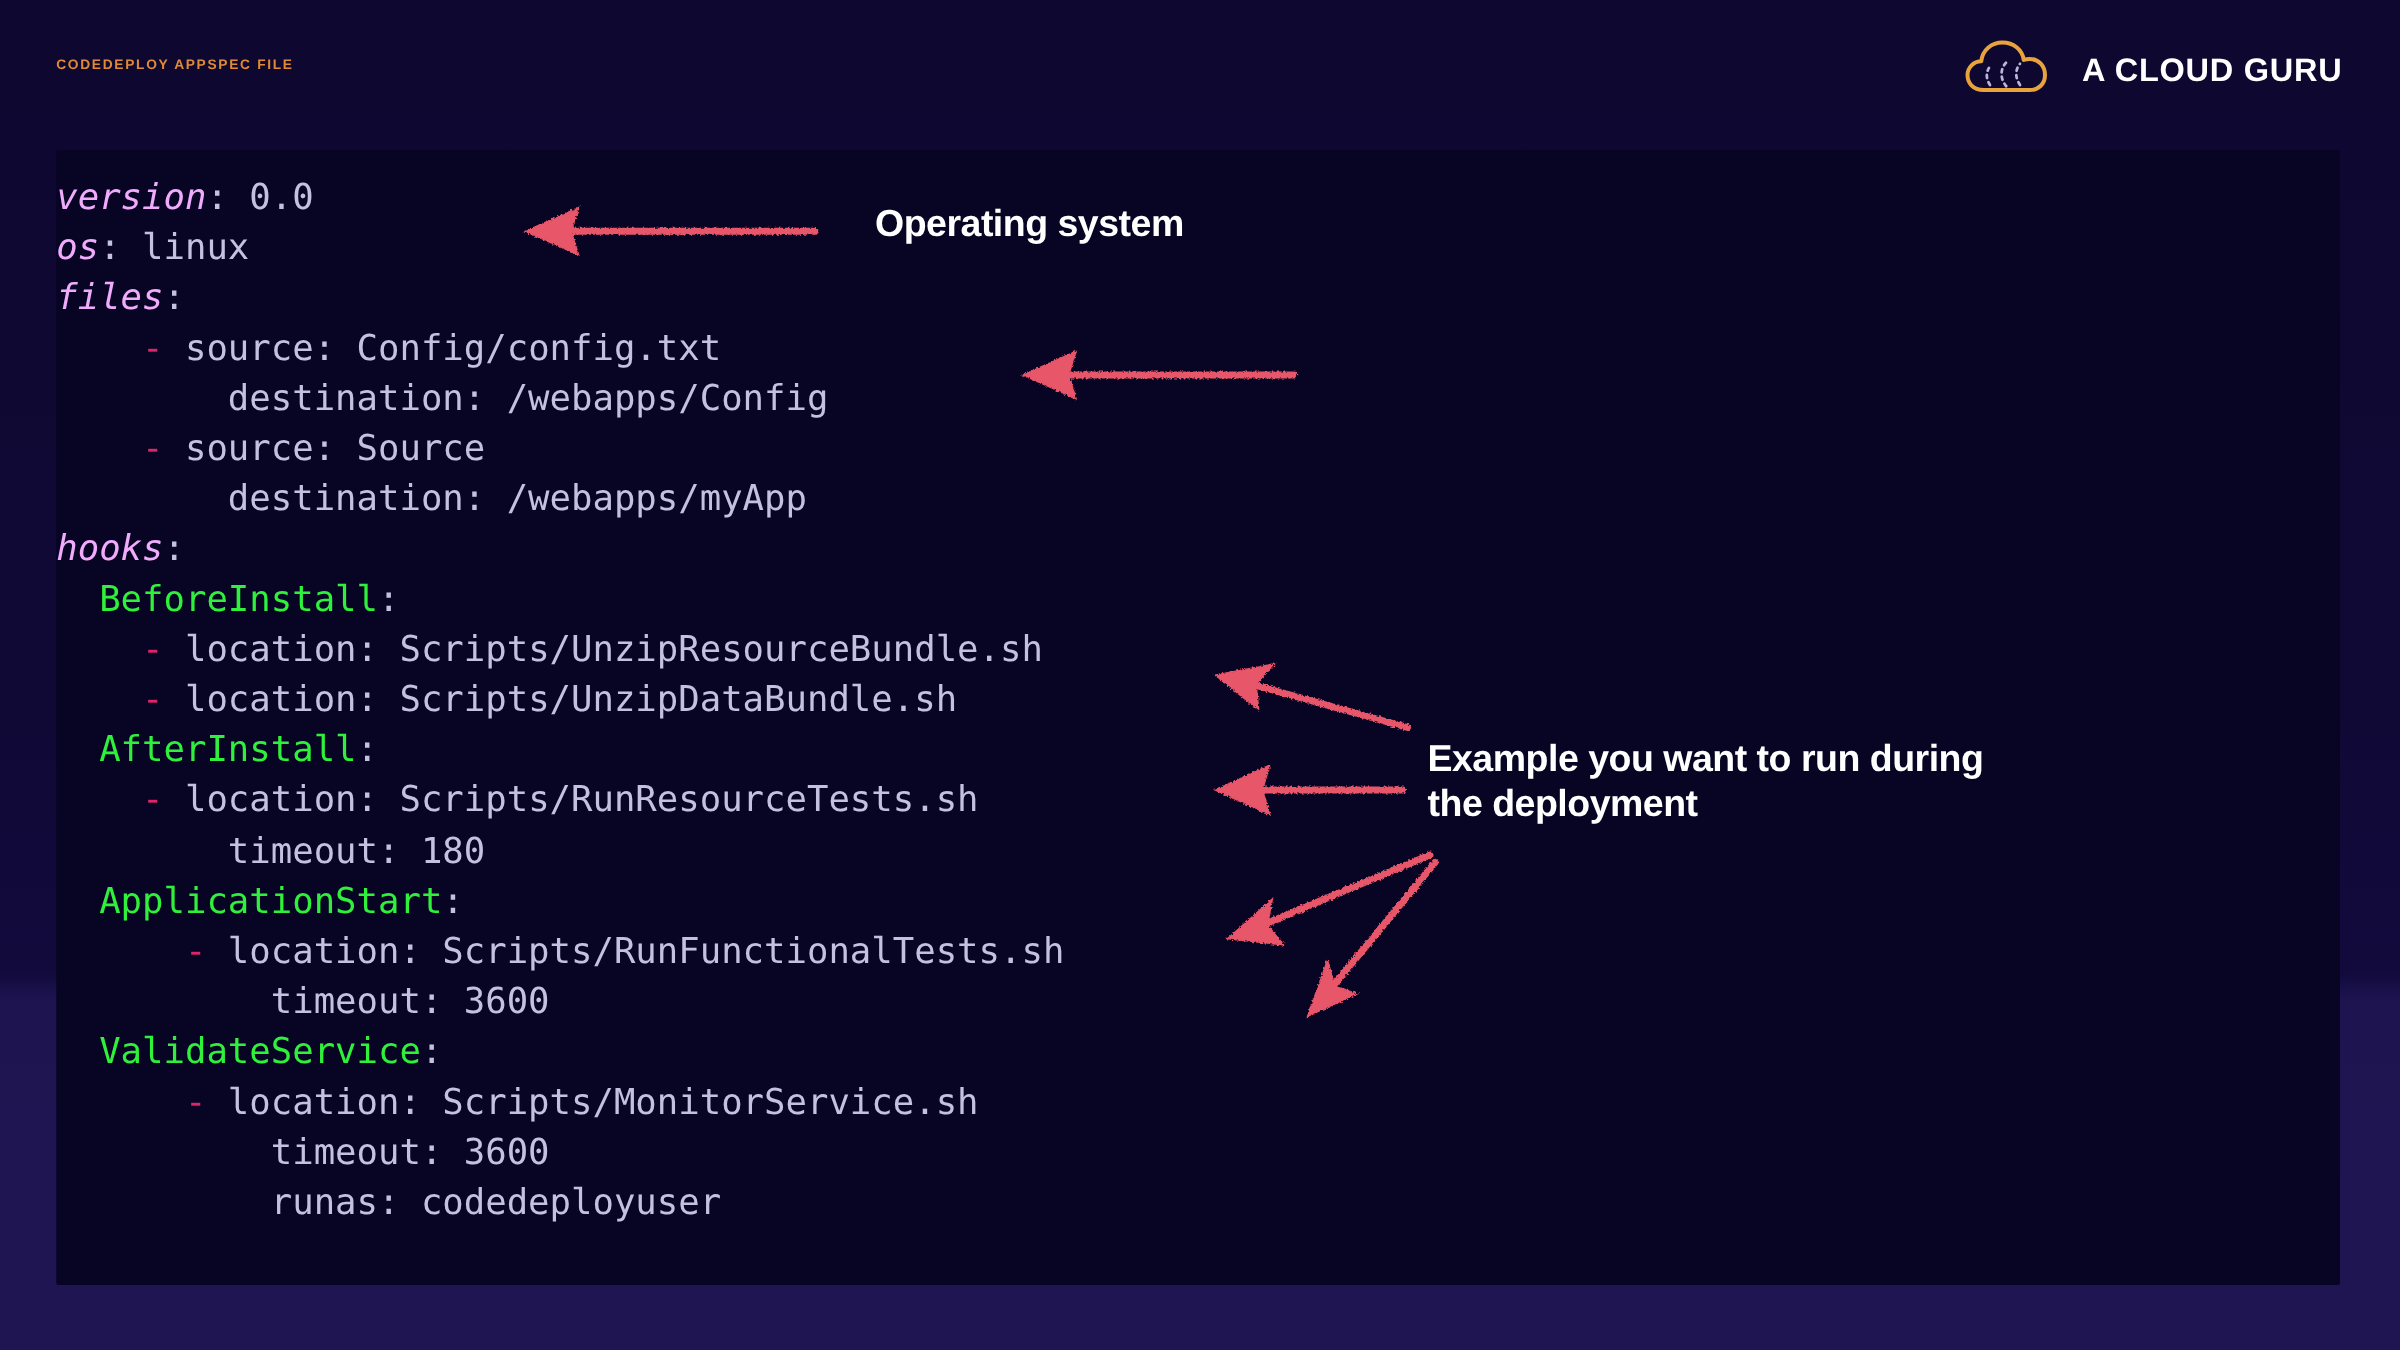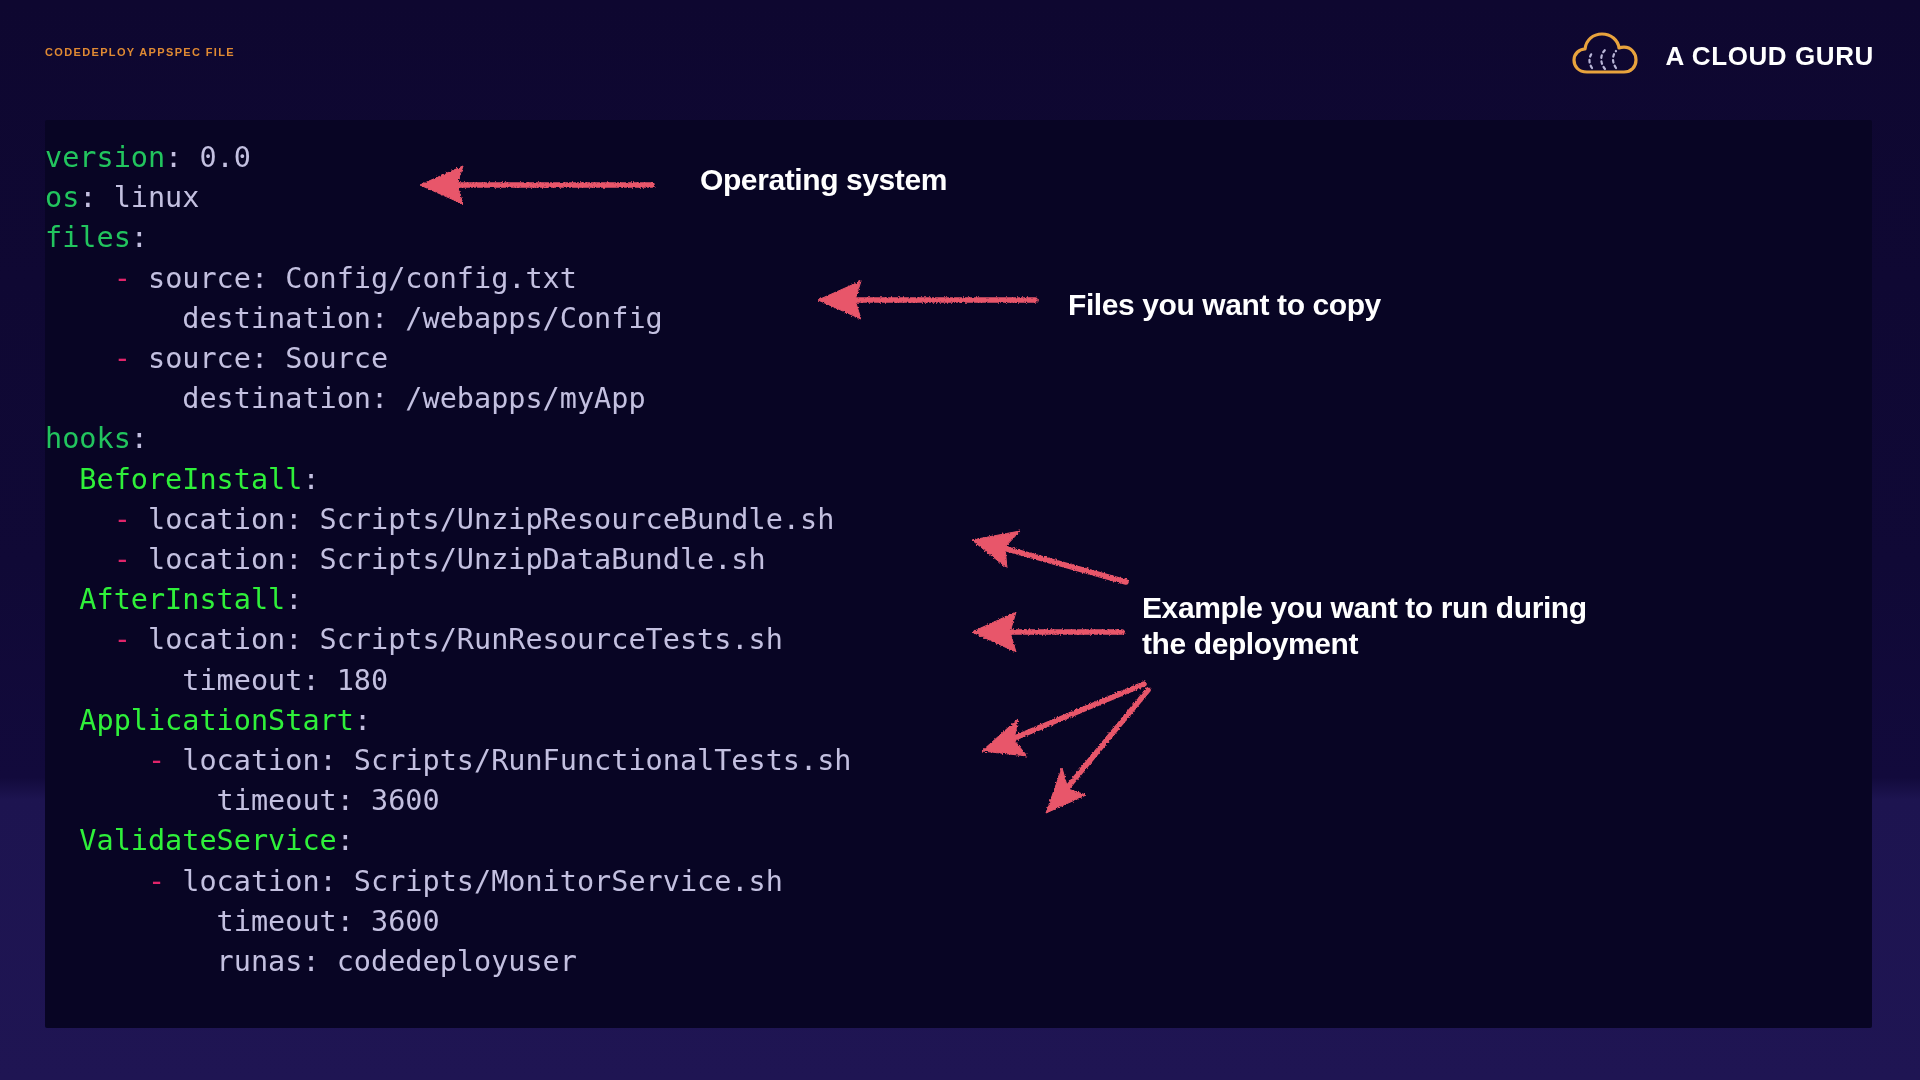--- a/index.html
+++ b/index.html
@@ -53,21 +53,21 @@
     position:absolute; left:0; top:0;
     padding:18px 0 0 0;
     font-family:"DejaVu Sans Mono","Liberation Mono",monospace;
     font-size:28.5px;
     line-height:40.2px;
     white-space:pre-wrap;
     color:#c3c0e0;
     letter-spacing:0px;
   }
   .code .ln { display:block; padding-left:138px; text-indent:-138px; }
-  .k  { color:#22c55e; }          
+  .k  { color:#f0abfc;font-style:italic; }          
   .h  { color:#2ff03a; }          
   .d  { color:#e0246a; }          
   .v  { color:#c3c0e0; }          
 
   
   .anno {
     position:absolute;
     color:#ffffff;
     font-size:30px; font-weight:bold;
     letter-spacing:-0.4px;
@@ -101,21 +101,20 @@
     </span>
     <span class="brand-name">A CLOUD GURU</span>
   </div>
 
   <div class="code-panel">
     <pre class="code" id="code-block"><span class="ln"><span class="k">version</span><span class="v">: 0.0</span></span><span class="ln"><span class="k">os</span><span class="v">: linux</span></span><span class="ln"><span class="k">files</span><span class="v">:</span></span><span class="ln">&nbsp;&nbsp;&nbsp;&nbsp;<span class="d">- </span><span class="v">source: Config/config.txt</span></span><span class="ln">&nbsp;&nbsp;&nbsp;&nbsp;&nbsp;&nbsp;&nbsp;&nbsp;<span class="v">destination: /webapps/Config</span></span><span class="ln">&nbsp;&nbsp;&nbsp;&nbsp;<span class="d">- </span><span class="v">source: Source</span></span><span class="ln">&nbsp;&nbsp;&nbsp;&nbsp;&nbsp;&nbsp;&nbsp;&nbsp;<span class="v">destination: /webapps/myApp</span></span><span class="ln"><span class="k">hooks</span><span class="v">:</span></span><span class="ln">&nbsp;&nbsp;<span class="h">BeforeInstall</span><span class="v">:</span></span><span class="ln">&nbsp;&nbsp;&nbsp;&nbsp;<span class="d">- </span><span class="v">location: Scripts/UnzipResourceBundle.sh</span></span><span class="ln">&nbsp;&nbsp;&nbsp;&nbsp;<span class="d">- </span><span class="v">location: Scripts/UnzipDataBundle.sh</span></span><span class="ln">&nbsp;&nbsp;<span class="h">AfterInstall</span><span class="v">:</span></span><span class="ln">&nbsp;&nbsp;&nbsp;&nbsp;<span class="d">- </span><span class="v">location: Scripts/RunResourceTests.sh</span></span><span class="ln">&nbsp;&nbsp;&nbsp;&nbsp;&nbsp;&nbsp;&nbsp;&nbsp;<span class="v">timeout: 180</span></span><span class="ln">&nbsp;&nbsp;<span class="h">ApplicationStart</span><span class="v">:</span></span><span class="ln">&nbsp;&nbsp;&nbsp;&nbsp;&nbsp;&nbsp;<span class="d">- </span><span class="v">location: Scripts/RunFunctionalTests.sh</span></span><span class="ln">&nbsp;&nbsp;&nbsp;&nbsp;&nbsp;&nbsp;&nbsp;&nbsp;&nbsp;&nbsp;<span class="v">timeout: 3600</span></span><span class="ln">&nbsp;&nbsp;<span class="h">ValidateService</span><span class="v">:</span></span><span class="ln">&nbsp;&nbsp;&nbsp;&nbsp;&nbsp;&nbsp;<span class="d">- </span><span class="v">location: Scripts/MonitorService.sh</span></span><span class="ln">&nbsp;&nbsp;&nbsp;&nbsp;&nbsp;&nbsp;&nbsp;&nbsp;&nbsp;&nbsp;<span class="v">timeout: 3600</span></span><span class="ln">&nbsp;&nbsp;&nbsp;&nbsp;&nbsp;&nbsp;&nbsp;&nbsp;&nbsp;&nbsp;<span class="v">runas: codedeployuser</span></span></pre>
   </div>
 
   <div class="anno" id="anno-os">Operating system</div>
 
-  <div class="anno" id="anno-files">Files you want to copy</div>
 
   <div class="anno" id="anno-scripts">
     <span>Example you want to run during</span><br>
     <span>the deployment</span>
   </div>
 
   <svg class="arrows" aria-hidden="true">
     <defs>
       <filter id="rough" x="-25%" y="-60%" width="150%" height="220%">
         <feTurbulence type="fractalNoise" baseFrequency="0.55" numOctaves="3" seed="7" result="n"></feTurbulence>

